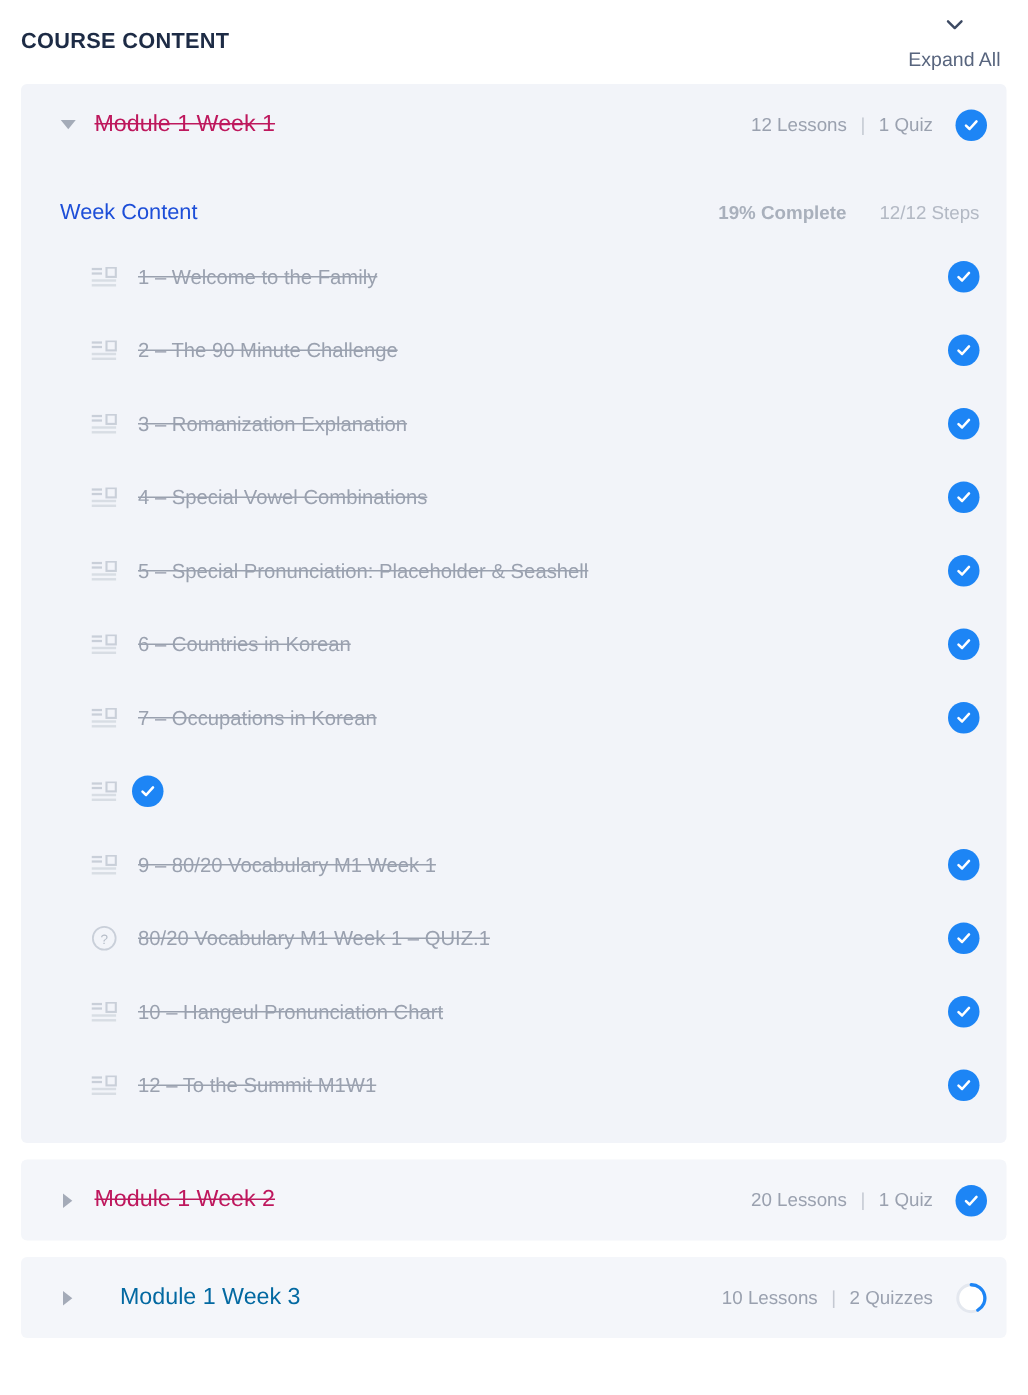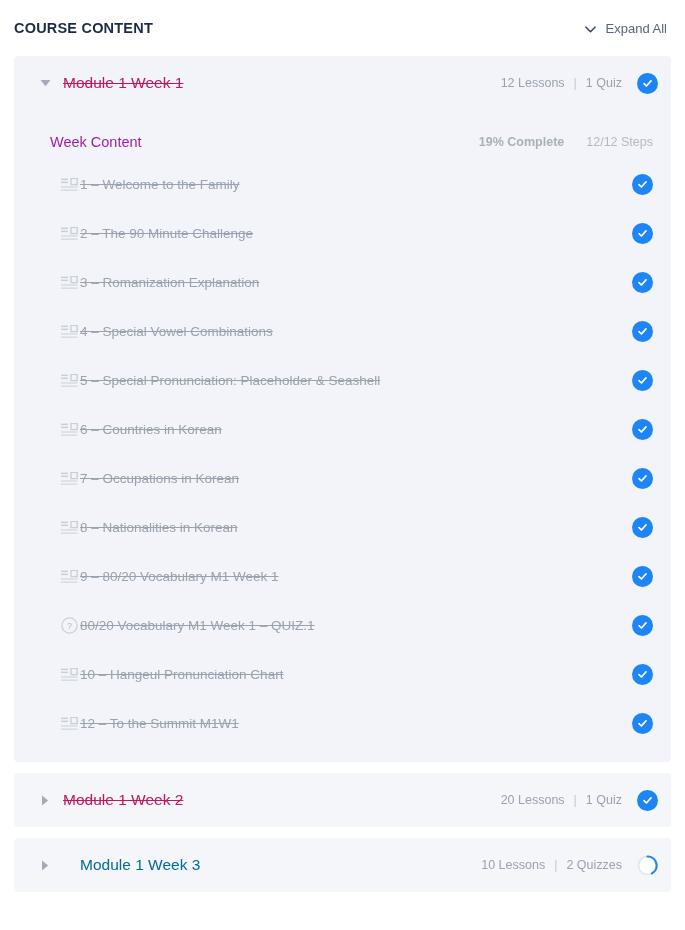--- a/index.html
+++ b/index.html
@@ -30,20 +30,21 @@
     font-size: 14.5px;
     font-weight: bold;
     letter-spacing: 0.2px;
     color: #1d2b45;
   }
   .expand-all {
     display: flex;
     align-items: center;
     gap: 9px;
     cursor: pointer;
+    flex-direction: column;
   }
   .chevron-down {
     width: 13px;
     height: 13px;
     display: block;
   }
   .expand-all-label {
     font-size: 13px;
     color: #58657e;
   }
@@ -118,39 +119,39 @@
   .ring { width: 21px; height: 21px; flex: 0 0 21px; display: block; }
 
   
   .week-content { padding: 0 0 14px 0; }
   .week-bar {
     display: flex;
     align-items: center;
     justify-content: space-between;
     padding: 24px 18px 10px 26px;
   }
-  .week-label { font-size: 14.5px; color: #a21caf; margin-left: 10px; }
+  .week-label { font-size: 14.5px; color: #1d4ed8; }
   .week-stats { display: flex; align-items: center; gap: 22px; font-size: 12.5px; color: #b3b9c4; }
   .week-stats .pct { font-weight: bold; color: #a9b0bc; }
 
   
   .lesson-list { padding: 0; }
   .lesson-row {
     height: 49px;
     display: flex;
     align-items: center;
     padding: 0 18px 0 46px;
     cursor: pointer;
   }
   .lesson-icon { width: 18px; flex: 0 0 18px; display: flex; align-items: center; justify-content: center; }
   .lesson-icon svg { display: block; }
   .lesson-title {
     font-size: 13.5px;
     color: #9aa1af;
-    margin-left: 2px;
+    margin-left: 14px;
     flex: 1 1 auto;
     text-decoration: line-through;
   }
   .lesson-row .badge { margin-left: 10px; }
 </style>
 </head>
 <body>
 
 <div class="page">
 
@@ -329,21 +330,20 @@
         <div class="lesson-row">
           <span class="lesson-icon">
             <svg width="17" height="14" viewBox="0 0 17 14">
                 <rect x="0" y="0.6" width="7" height="1.5" fill="#c9cfd9"></rect>
                 <rect x="0" y="3.6" width="7" height="1.5" fill="#c9cfd9"></rect>
                 <rect x="10" y="0.4" width="6.2" height="6.2" fill="none" stroke="#c9cfd9" stroke-width="1.4"></rect>
                 <rect x="0" y="8.2" width="16.4" height="1.6" fill="#d8dde4"></rect>
                 <rect x="0" y="11.4" width="16.4" height="1.6" fill="#d8dde4"></rect>
               </svg>
           </span>
-          <span class="lesson-title">8 – Nationalities in Korean</span>
           <span class="badge">
             <svg width="13" height="13" viewBox="0 0 13 13">
                 <path d="M3 6.7 L5.4 9 L10 3.9" fill="none" stroke="#ffffff" stroke-width="1.7" stroke-linecap="round" stroke-linejoin="round"></path>
               </svg>
           </span>
         </div>
 
         <div class="lesson-row">
           <span class="lesson-icon">
             <svg width="17" height="14" viewBox="0 0 17 14">

